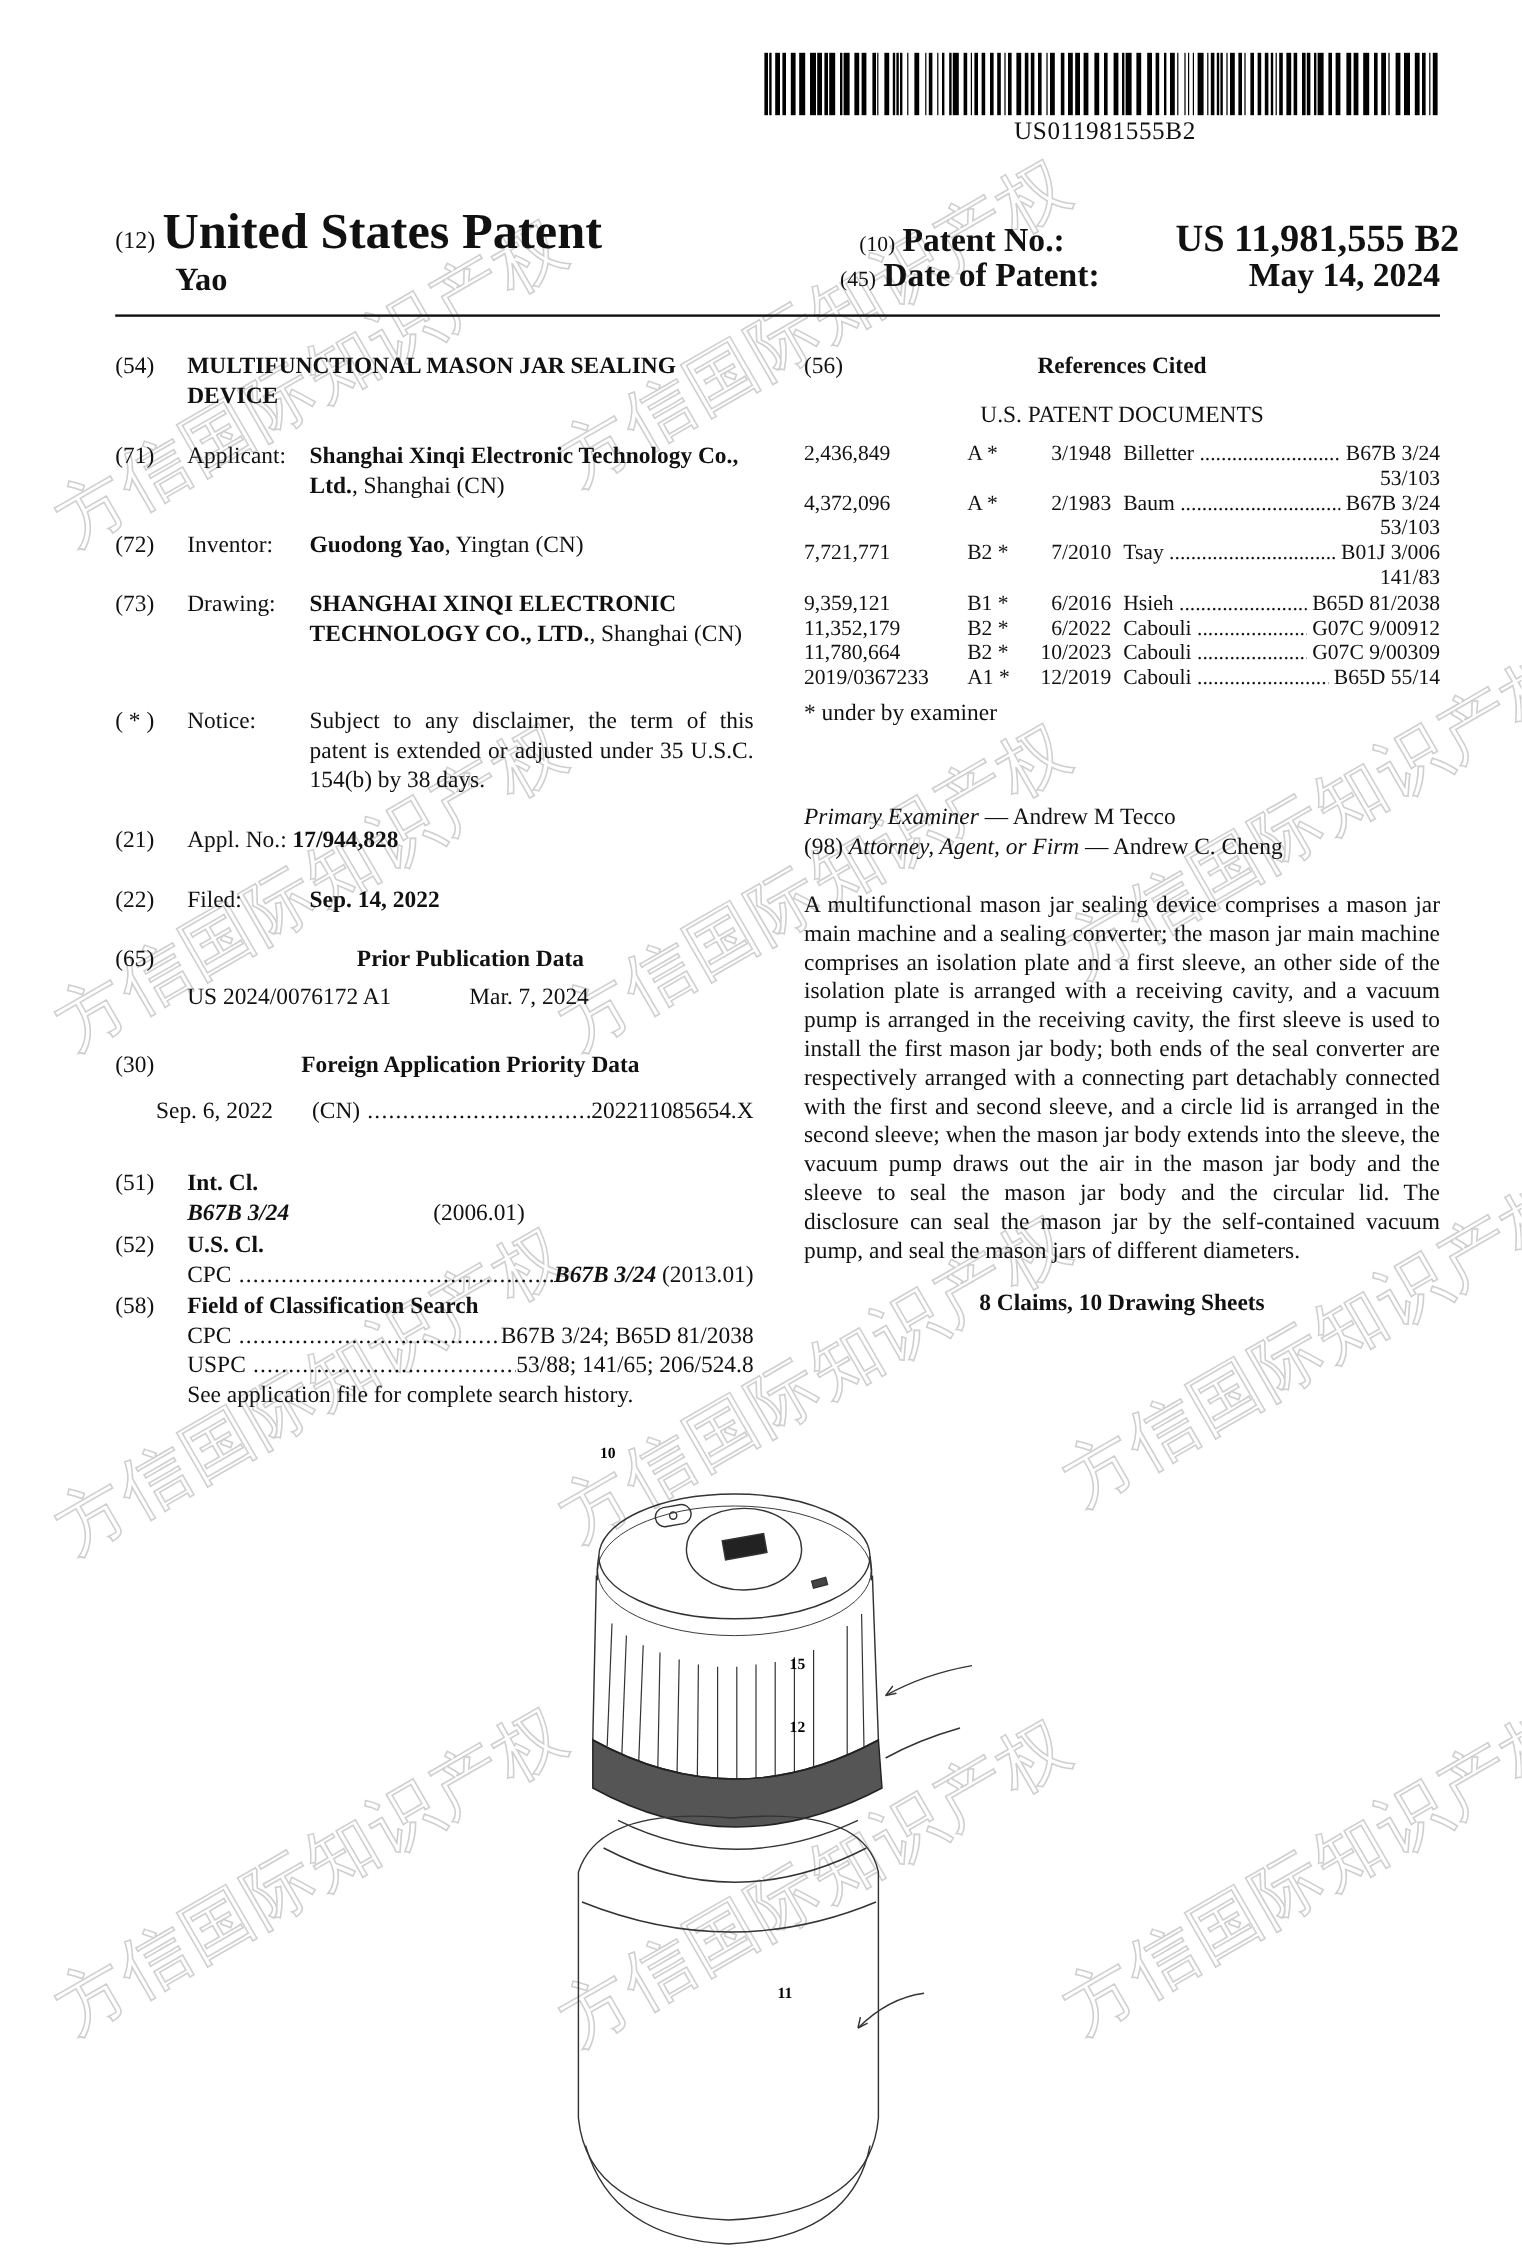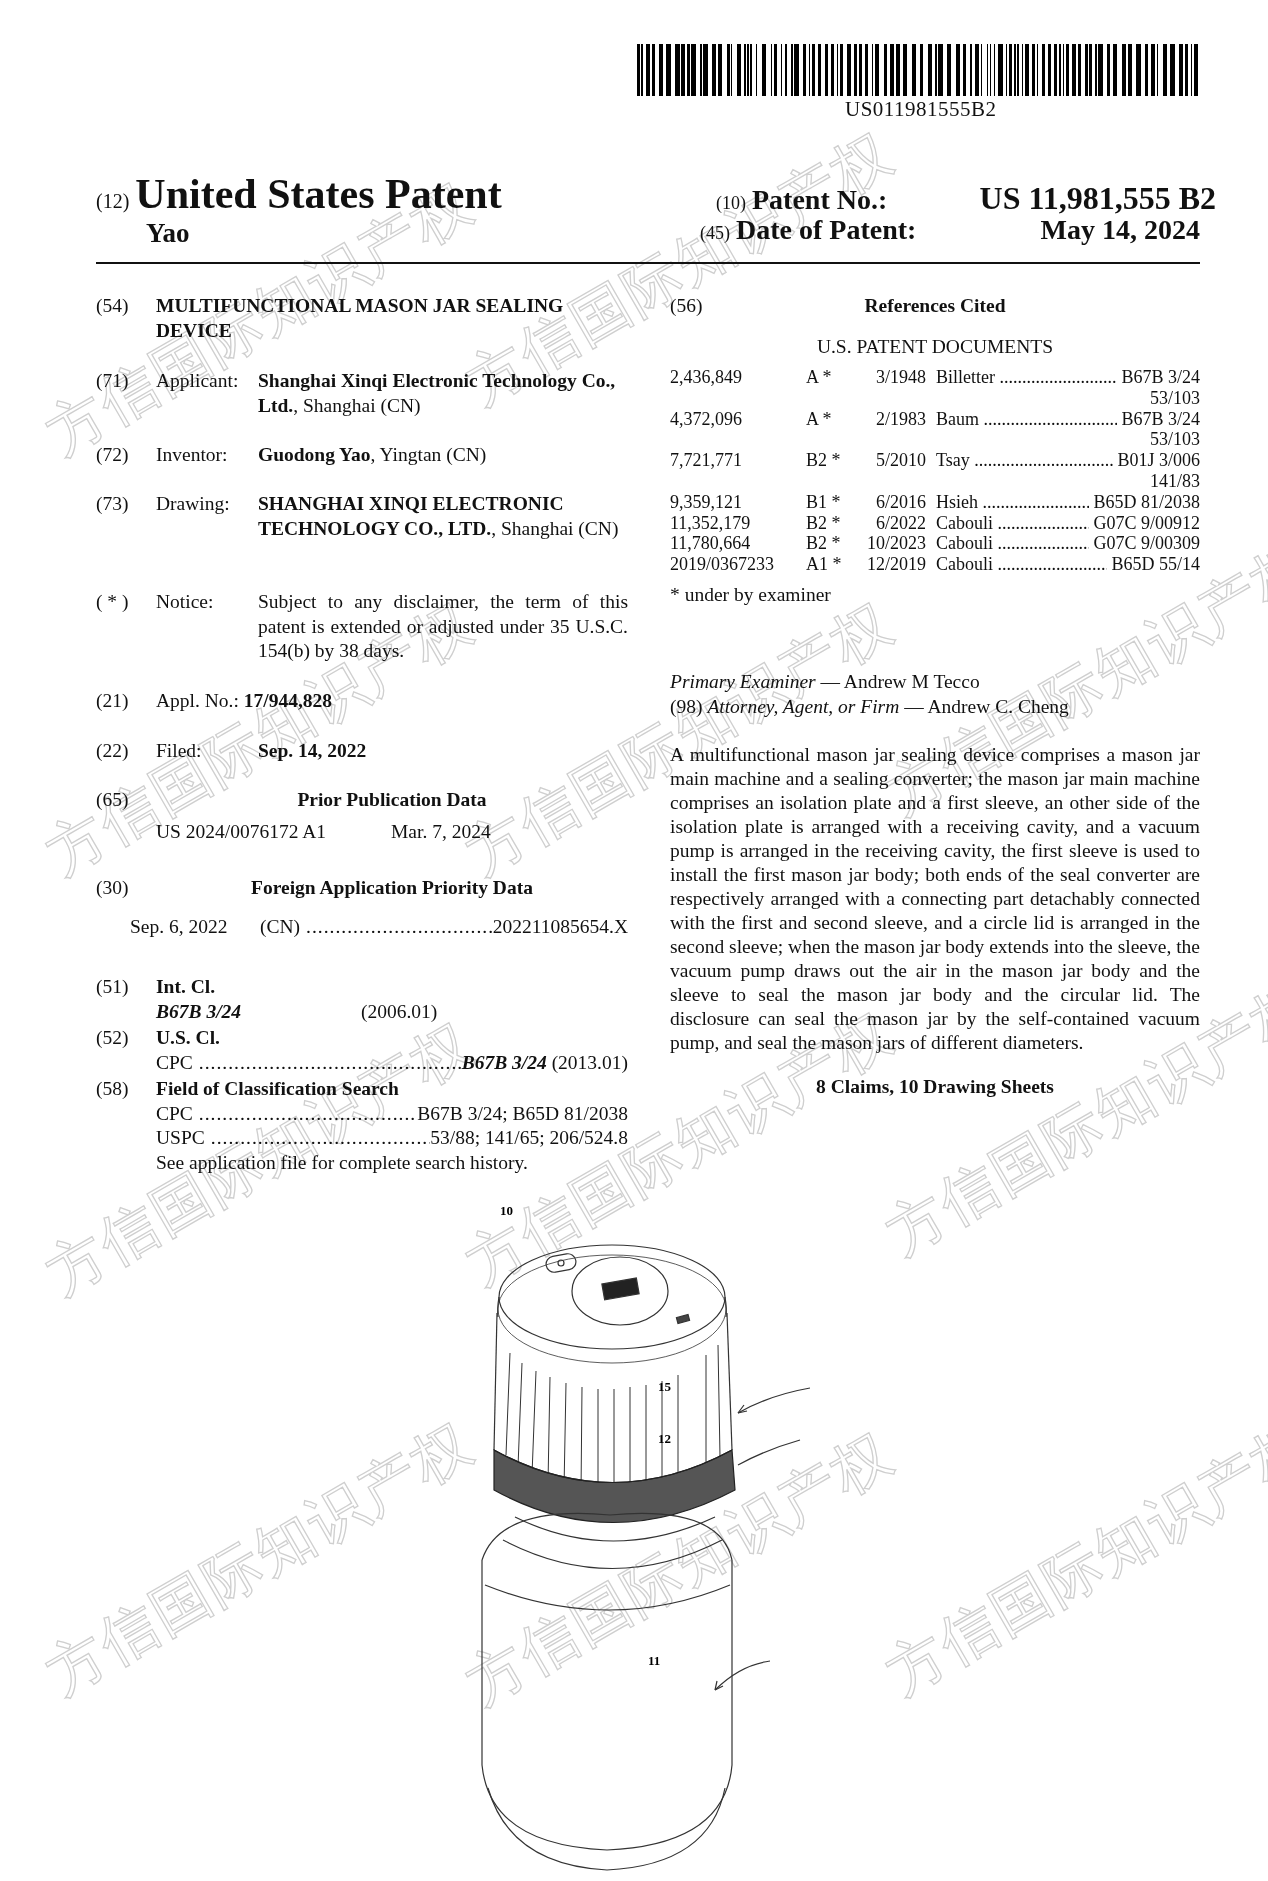--- a/index.html
+++ b/index.html
@@ -314,21 +314,21 @@
         <span class="ref-no">4,372,096</span>
         <span class="ref-kind">A  *</span>
         <span class="ref-date">2/1983</span>
         <span class="ref-name">Baum ............................................................</span>
         <span class="ref-cls">B67B 3/24</span>
       </div>
       <div class="ref-sub">53/103</div>
       <div class="ref-row">
         <span class="ref-no">7,721,771</span>
         <span class="ref-kind">B2 *</span>
-        <span class="ref-date">5/2010</span>
+        <span class="ref-date">7/2010</span>
         <span class="ref-name">Tsay ............................................................</span>
         <span class="ref-cls">B01J 3/006</span>
       </div>
       <div class="ref-sub">141/83</div>
       <div class="ref-row">
         <span class="ref-no">9,359,121</span>
         <span class="ref-kind">B1 *</span>
         <span class="ref-date">6/2016</span>
         <span class="ref-name">Hsieh ............................................................</span>
         <span class="ref-cls">B65D 81/2038</span>

